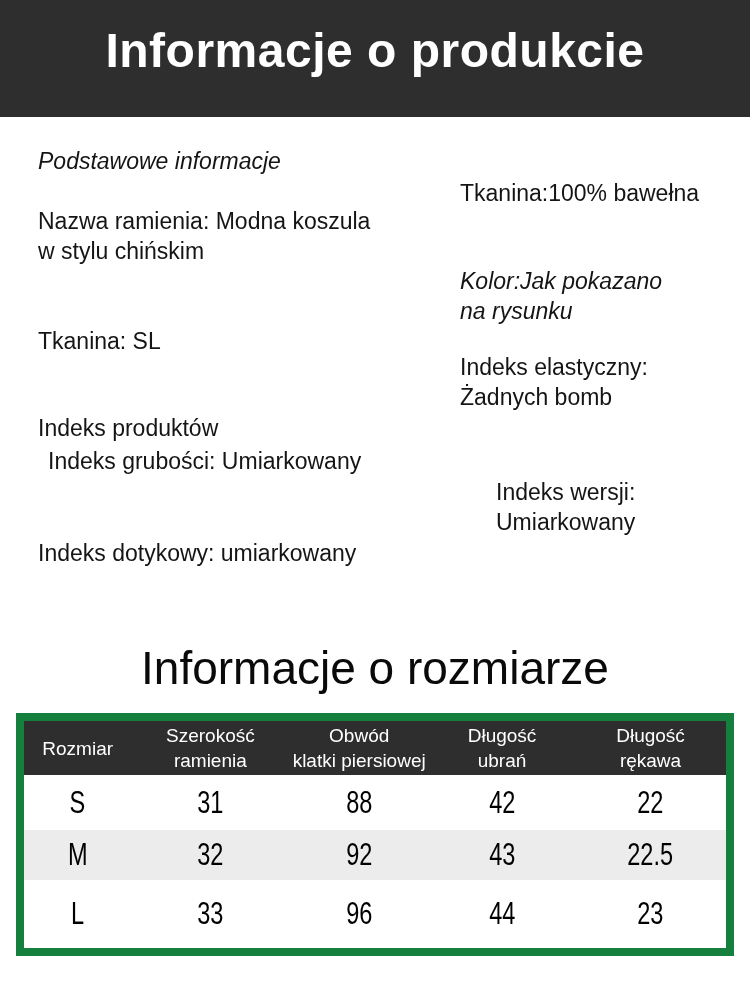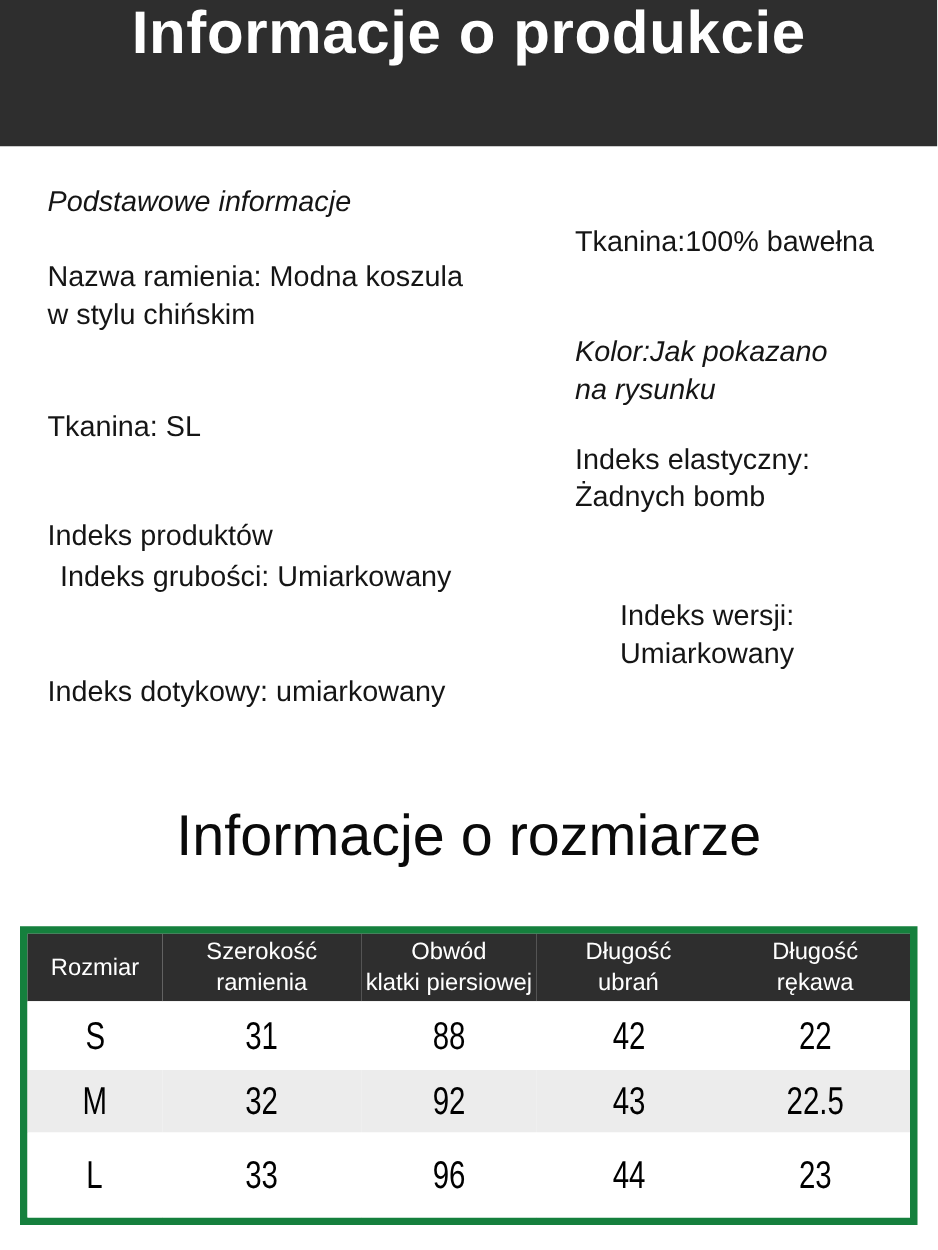--- a/index.html
+++ b/index.html
@@ -19,20 +19,21 @@
 
   
   .topbar {
     position: absolute;
     left: 0; top: 0;
     width: 750px; height: 117px;
     background: #2e2e2e;
   }
   .topbar h1 {
     margin: 0;
+    padding-top: 24px;
     text-align: center;
     color: #ffffff;
     font-size: 48px;
     font-weight: bold;
     line-height: 54px;
     letter-spacing: 0.5px;
   }
 
   
   .txt {
@@ -67,24 +68,23 @@
     font-size: 46px;
     font-weight: 400;
     line-height: 56px;
     color: #0a0a0a;
   }
 
   .table-wrap {
     position: absolute;
     left: 16px; top: 713px;
     width: 718px;
-    border: 6px solid #15803d;
+    border: 8px solid #15803d;
     box-sizing: border-box;
     background: #ffffff;
-    margin-top: 28px;
   }
   table.size-table {
     width: 100%;
     border-collapse: collapse;
     table-layout: fixed;
   }
   .size-table th {
     background: #2e2e2e;
     color: #ffffff;
     font-weight: 400;

